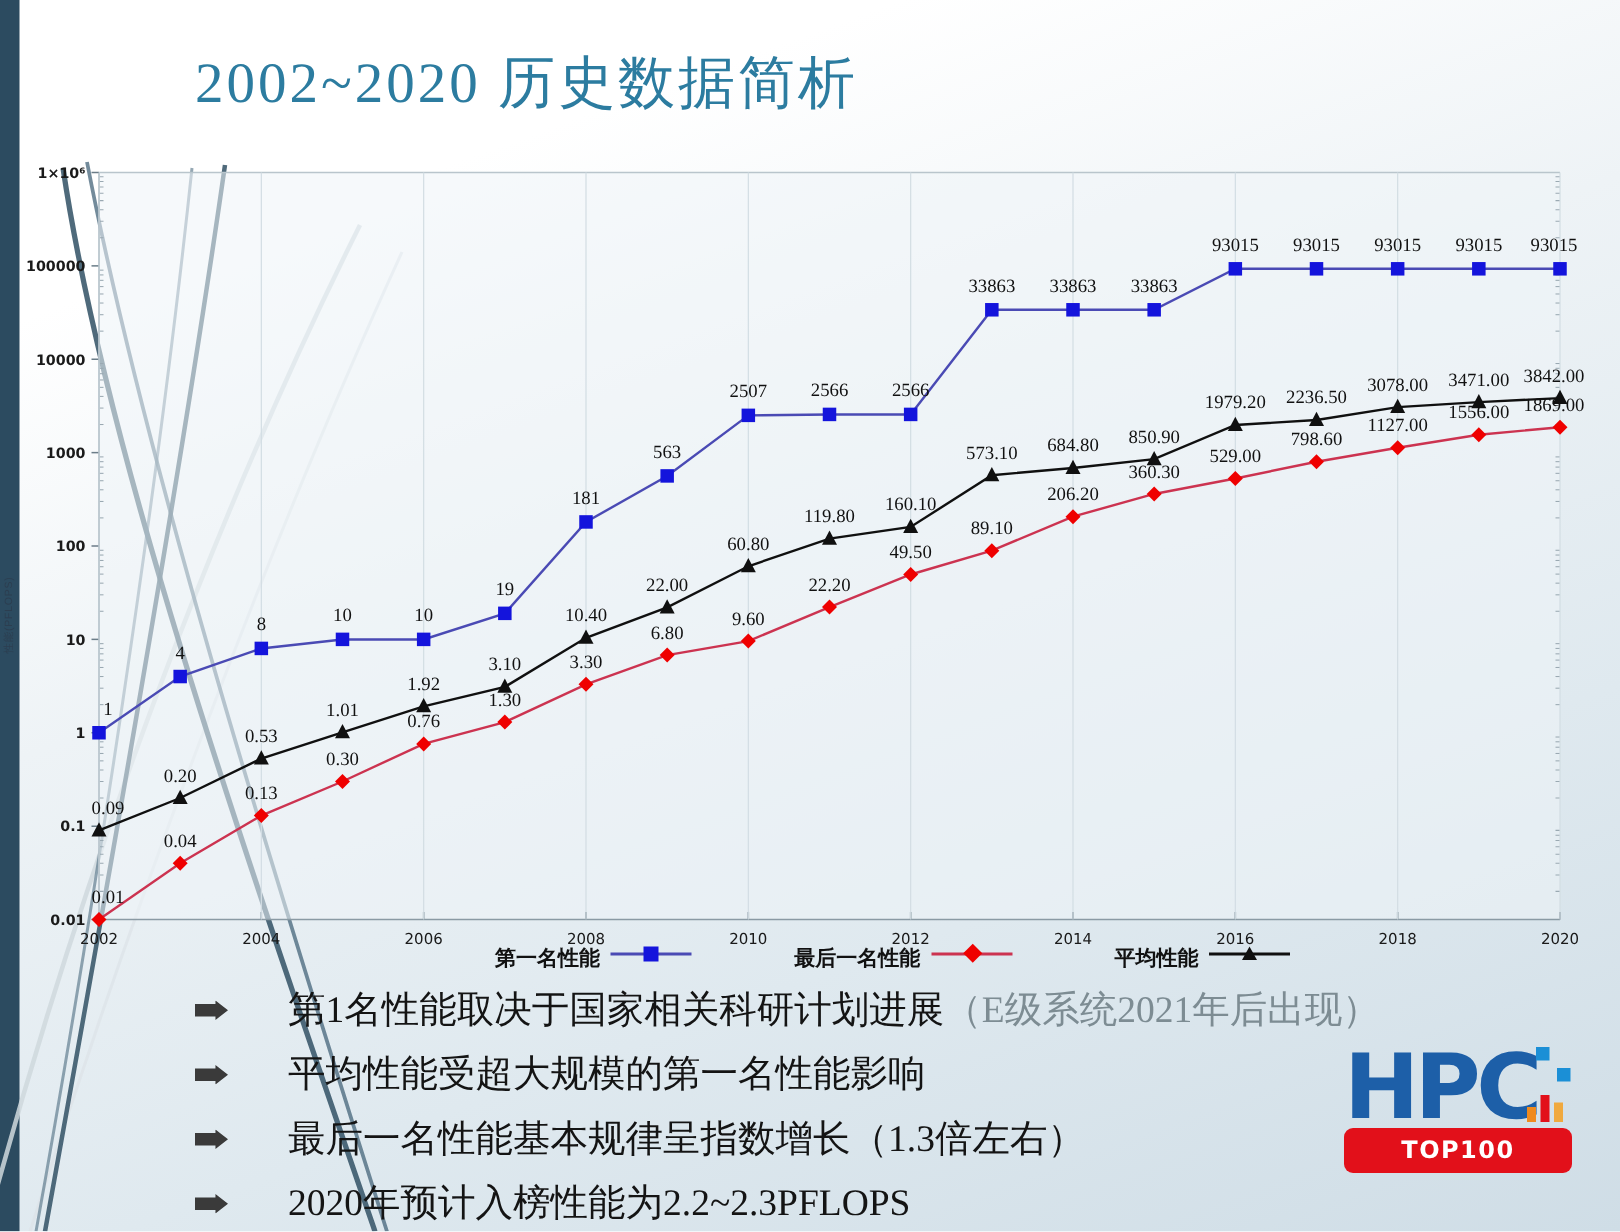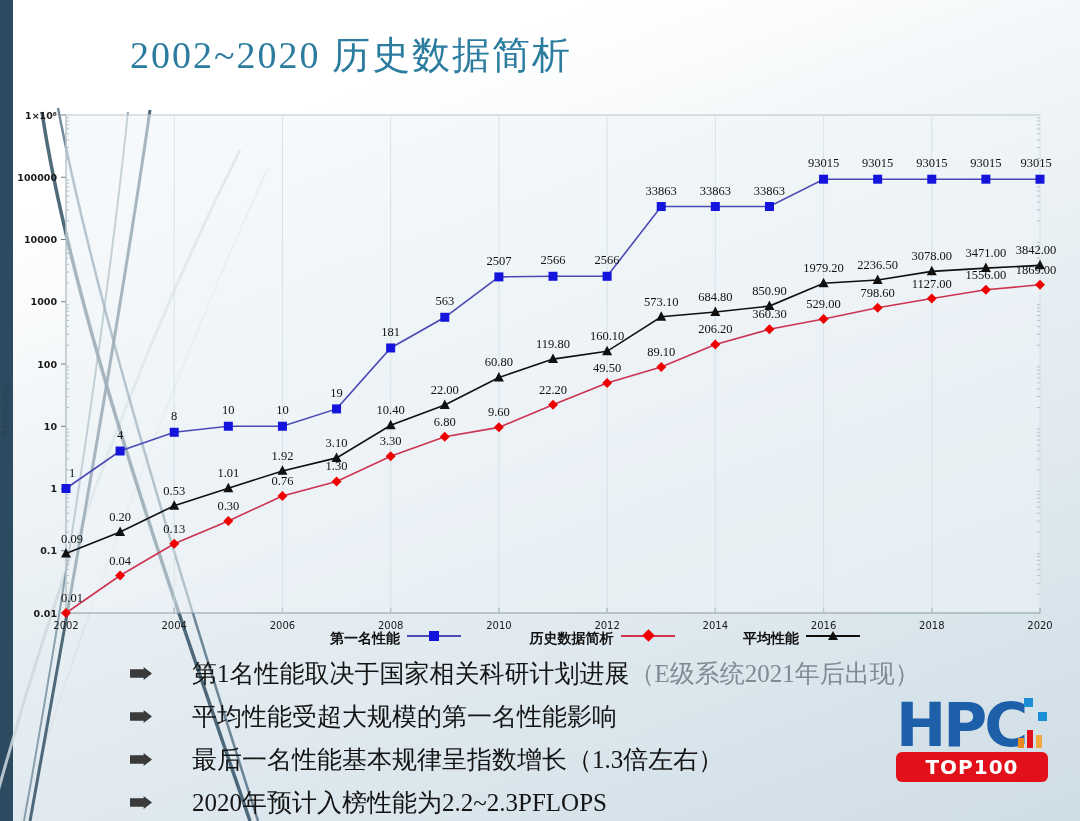--- a/index.html
+++ b/index.html
@@ -65,21 +65,21 @@
     font-family:"DejaVu Sans", sans-serif;
     font-weight:bold;font-size:60px;color:#1d5fa8;
     letter-spacing:-3px;line-height:50px;
   }
   .logo-top100{
     margin-top:2px;background:#e2101a;border-radius:6px;
     width:152px;height:30px;display:flex;align-items:center;justify-content:center;
   }
   .logo-top100 span{
     font-family:"DejaVu Sans", sans-serif;font-weight:bold;
-    font-size:20px;color:#fff;letter-spacing:1px;line-height:24px;
+    font-size:16px;color:#fff;letter-spacing:1px;line-height:24px;
   }
   .logo-sq{position:absolute;width:9px;height:9px;background:#1b8fd6;}
   .logo-bars{position:absolute;left:120px;top:22px;width:30px;height:26px;}
 </style>
 </head>
 <body>
 
 <div id="slide">
 
   <div class="left-bar"></div>
@@ -400,21 +400,21 @@
 
   <div class="legend">
     <div class="legend-item">
       <span class="lbl">第一名性能</span>
       <span class="legend-glyph">
         <span class="ln" style="background:#4a4ab4"></span>
         <span class="mk" style="background:#1414dc"></span>
       </span>
     </div>
     <div class="legend-item">
-      <span class="lbl">历史数据简析</span>
+      <span class="lbl">最后一名性能</span>
       <span class="legend-glyph">
         <span class="ln" style="background:#cc3350"></span>
         <span class="mk" style="background:#ef0000;transform:rotate(45deg);left:23px;width:9px;height:9px;"></span>
       </span>
     </div>
     <div class="legend-item">
       <span class="lbl">平均性能</span>
       <span class="legend-glyph">
         <span class="ln" style="background:#101010"></span>
         <span class="mk" style="left:22px;top:1px;width:0;height:0;background:none;border-left:5px solid transparent;border-right:5px solid transparent;border-bottom:9px solid #101010;"></span>

